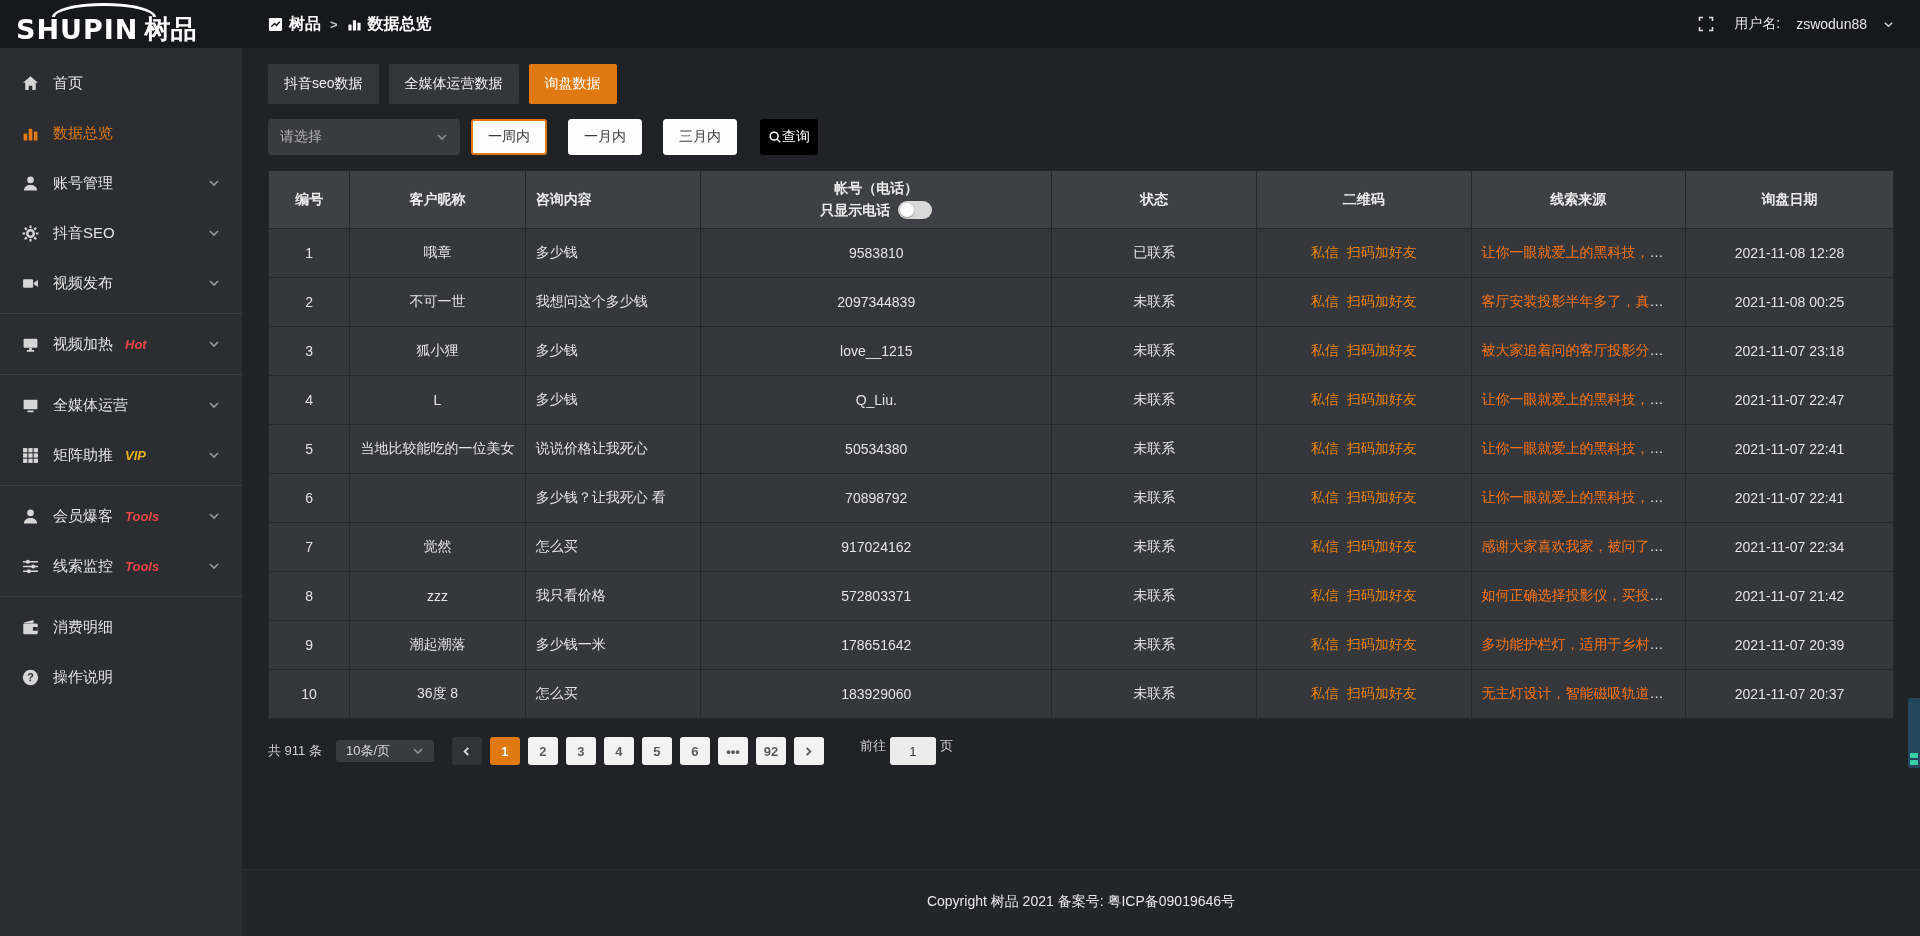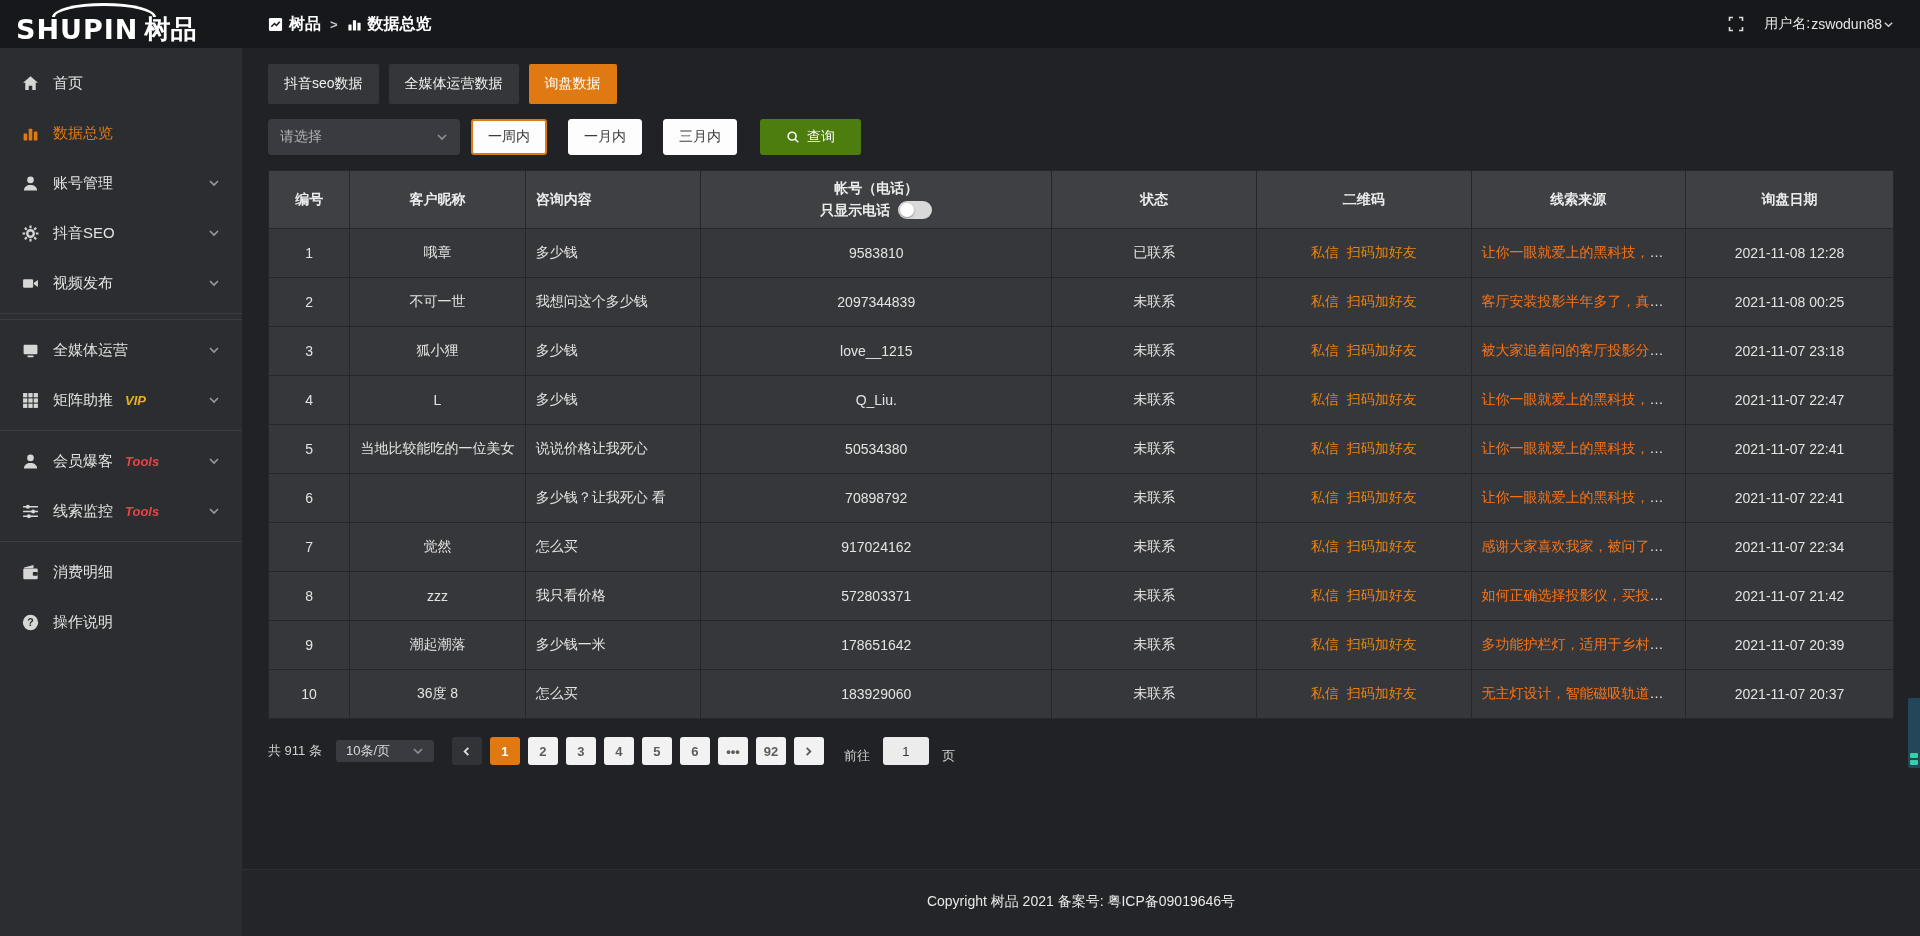--- a/index.html
+++ b/index.html
@@ -13,21 +13,21 @@
   .logo-arc { position:absolute; left:52px; top:3px; width:104px; height:14px;
               border:3px solid #fff; border-bottom:none; border-radius:52px 52px 0 0 / 14px 14px 0 0; }
   .logo-en { color:#fff; font-weight:900; font-size:27px; letter-spacing:1px; line-height:1; margin-top:10px; font-family:"DejaVu Sans",sans-serif; }
   .logo-cn { color:#fff; font-weight:900; font-size:26px; margin-left:6px; margin-top:10px; }
   .breadcrumb { display:flex; align-items:center; gap:9px; margin-left:26px; color:#fff; font-size:16px; font-weight:bold; }
   .bc-item { display:flex; align-items:center; gap:6px; cursor:pointer; }
   .bc-icon { width:15px; height:15px; display:inline-flex; color:#fff; }
   .bc-sep { color:#c8c8c8; font-size:13px; font-weight:bold; }
   .topbar-right { margin-left:auto; display:flex; align-items:center; gap:20px; padding-right:26px; color:#e6e6e6; font-size:14px; }
   .fs-icon { width:16px; height:16px; display:inline-flex; color:#dcdcdc; cursor:pointer; }
-  .user-wrap { display:flex; align-items:center; gap:1px; cursor:pointer; }
+  .user-wrap { display:flex; align-items:center; gap:16px; cursor:pointer; }
   .user-chevron { width:11px; height:11px; display:inline-flex; color:#cfcfcf; }
 
   
   .main { flex:1; display:flex; min-height:0; }
   .sidebar { width:242px; flex-shrink:0; background:#2b2d30; padding-top:10px; }
   .content { flex:1; background:#212226; display:flex; flex-direction:column; padding:0 26px; position:relative; }
 
   
   .menu-item { height:50px; display:flex; align-items:center; padding:0 22px; color:#e2e2e2; font-size:15px; cursor:pointer; }
   .mi-icon { width:17px; height:17px; flex-shrink:0; display:inline-flex; color:#d6d6d6; margin-right:14px; }
@@ -43,22 +43,22 @@
   .tab.active { background:#e07912; color:#fff; }
 
   
   .filters { display:flex; align-items:center; gap:11px; margin-top:15px; }
   .select { width:192px; height:36px; background:#3a3b40; border-radius:4px; color:#b0b0b0; font-size:14px;
             display:flex; align-items:center; justify-content:space-between; padding:0 12px; cursor:pointer; }
   .sel-chevron { width:12px; height:12px; display:inline-flex; color:#8f8f8f; }
   .range-btn { height:36px; background:#fdfdfd; border:1px solid #fdfdfd; color:#3c3c3c; font-size:14px; padding:0 15px;
                border-radius:3px; cursor:pointer; font-family:inherit; }
   .range-btn.active { border:2px solid #e07912; }
-  .query-btn { height:36px; margin-left:12px; background:#4d7c0f; border:none; color:#fff; font-size:14px; padding:0 26px;
-               border-radius:3px; cursor:pointer; display:flex; align-items:center; gap:7px; font-family:inherit; }
+  .query-btn { height:36px; margin-left:12px; background:#000000; border:none; color:#fff; font-size:14px; padding:0 8px;
+               border-radius:3px; cursor:pointer; display:flex; align-items:center; font-family:inherit; }
   .q-icon { width:14px; height:14px; display:inline-flex; }
 
   
   .data-table { width:100%; margin-top:15px; border-collapse:collapse; table-layout:fixed; }
   .data-table th { background:#3e4044; color:#ececec; font-size:14px; font-weight:bold; height:58px; border:1px solid #26272b; text-align:center; padding:0 10px; }
   .data-table td { background:#36373b; color:#e3e3e3; font-size:14px; height:49px; border:1px solid #26272b; text-align:center; padding:0 10px;
                    overflow:hidden; white-space:nowrap; text-overflow:ellipsis; }
   .ta-left { text-align:left !important; }
   .th-line { line-height:1.55; }
   .toggle-line { display:flex; align-items:center; justify-content:center; gap:8px; }
@@ -71,21 +71,21 @@
   
   .pagination { display:flex; align-items:center; gap:14px; margin-top:18px; color:#cfcfcf; font-size:13px; }
   .psize { width:98px; height:22px; background:#3a3b40; border-radius:3px; color:#d8d8d8; display:flex; align-items:center;
            justify-content:space-between; padding:0 10px; cursor:pointer; }
   .pager { display:flex; align-items:center; gap:8px; margin-left:4px; }
   .pg { min-width:30px; height:28px; border:none; border-radius:3px; background:#f2f2f2; color:#5c5c5c; font-weight:bold; font-size:13px;
         display:flex; align-items:center; justify-content:center; cursor:pointer; padding:0 5px; font-family:inherit; }
   .pg.active { background:#e07912; color:#fff; }
   .pg.dark { background:#323338; color:#dddddd; }
   .pg-arrow { width:11px; height:11px; display:inline-flex; }
-  .goto { display:flex; align-items:flex-end; gap:13px; margin-left:6px; }
+  .goto { display:flex; align-items:flex-start; gap:4px; margin-left:22px; }
   .goto-input { width:46px; height:28px; border:none; border-radius:3px; background:#ececec; color:#333; font-size:13px; text-align:center; font-family:inherit; }
 
   
   .footer { margin:auto -26px 0; border-top:1px solid #2e2f33; background:#242529; padding:23px 0 25px; text-align:center; color:#e8e8e8; font-size:14px; }
 
   
   .chat-widget { position:absolute; right:0; top:698px; width:12px; height:70px; background:#24465a; border-radius:2px 0 0 2px;
                  display:flex; flex-direction:column; justify-content:flex-end; gap:2px; padding:3px 2px; cursor:pointer; }
   .cw-bar { height:5px; background:#35d0a5; border-radius:1px; }
 
@@ -201,20 +201,36 @@
               </svg>
             </span>
             <span class="mi-label">视频发布</span>
             <span class="mi-chevron">
               <svg viewBox="0 0 12 12" fill="none" stroke="currentColor" stroke-width="1.6">
                 <path d="M2 4l4 4 4-4"></path>
               </svg>
             </span>
           </div>
           <div class="menu-divider"></div>
+          <div class="menu-item">
+            <span class="mi-icon">
+              <svg viewBox="0 0 16 16" fill="currentColor">
+                <rect x="1.5" y="2.5" width="13" height="8.5" rx="1"></rect>
+                <rect x="6.8" y="11" width="2.4" height="2.2"></rect>
+                <rect x="4.5" y="13.2" width="7" height="1.6" rx="0.8"></rect>
+              </svg>
+            </span>
+            <span class="mi-label">视频加热</span>
+            <span class="mi-badge" style="color: rgb(230, 69, 69);">Hot</span>
+            <span class="mi-chevron">
+              <svg viewBox="0 0 12 12" fill="none" stroke="currentColor" stroke-width="1.6">
+                <path d="M2 4l4 4 4-4"></path>
+              </svg>
+            </span>
+          </div>
           <div class="menu-divider"></div>
           <div class="menu-item">
             <span class="mi-icon">
               <svg viewBox="0 0 16 16" fill="currentColor">
                 <rect x="1.5" y="2.5" width="13" height="9" rx="1"></rect>
                 <rect x="5" y="12.6" width="6" height="1.8" rx="0.9"></rect>
               </svg>
             </span>
             <span class="mi-label">全媒体运营</span>
             <span class="mi-chevron">

